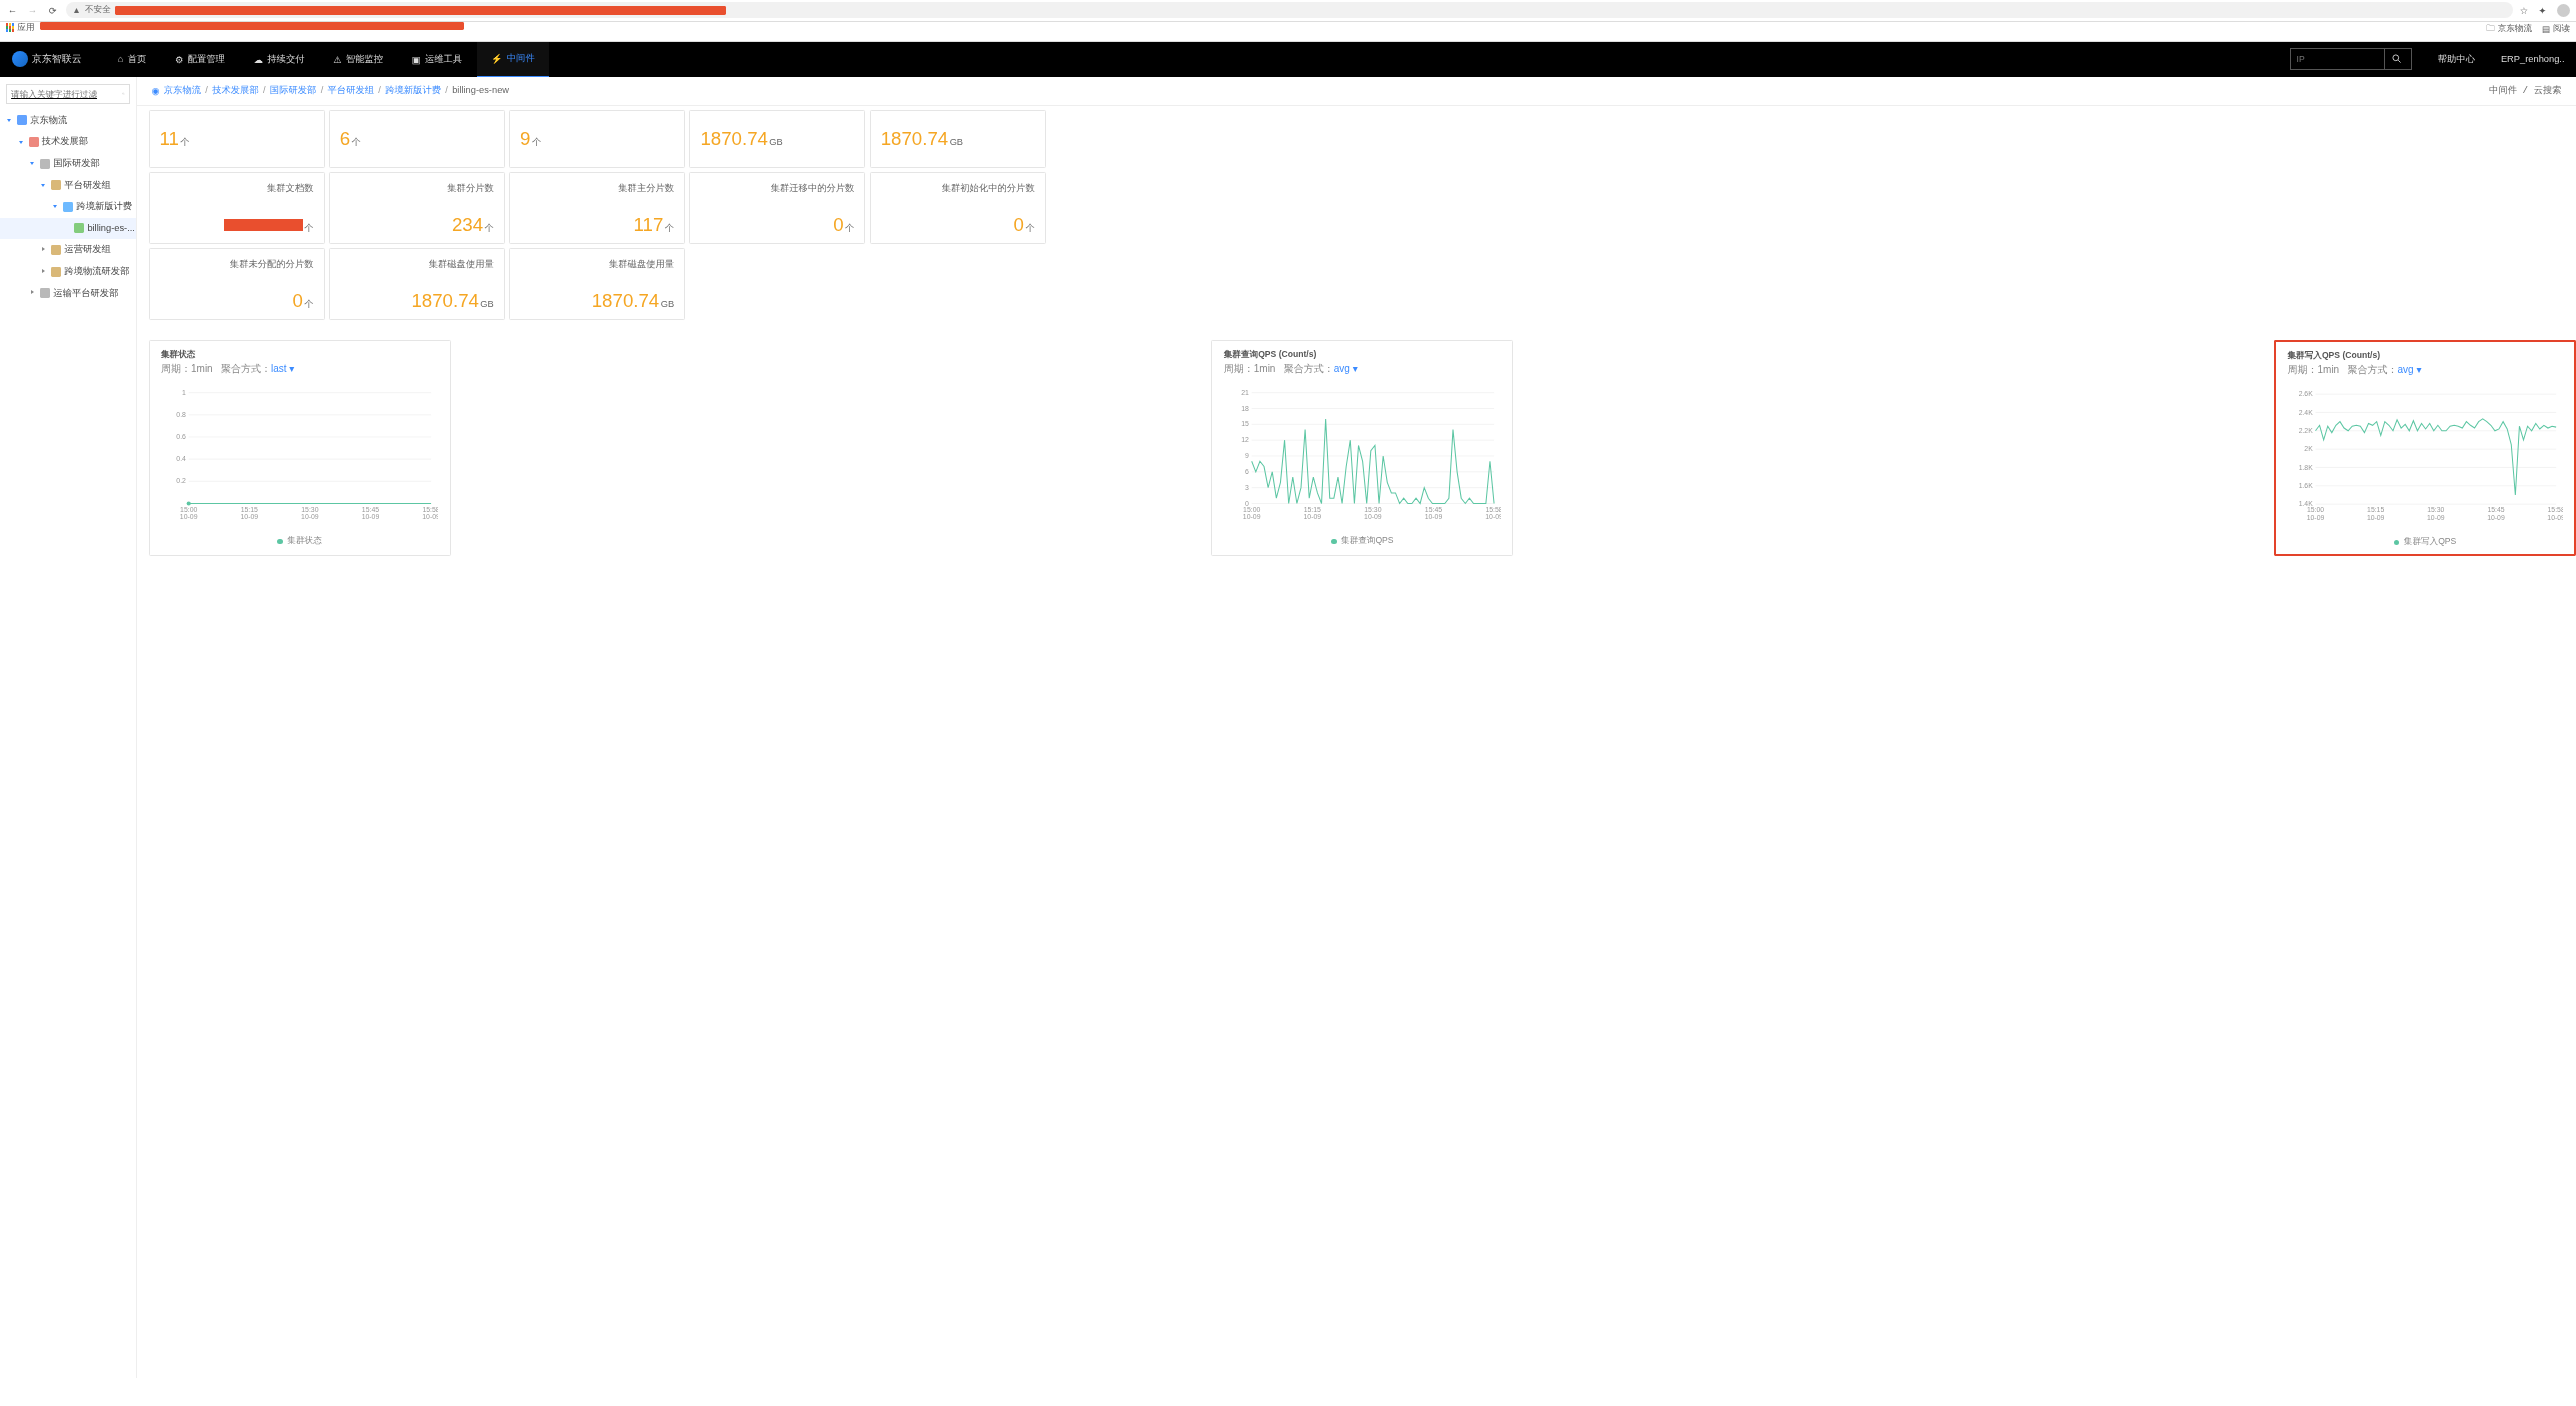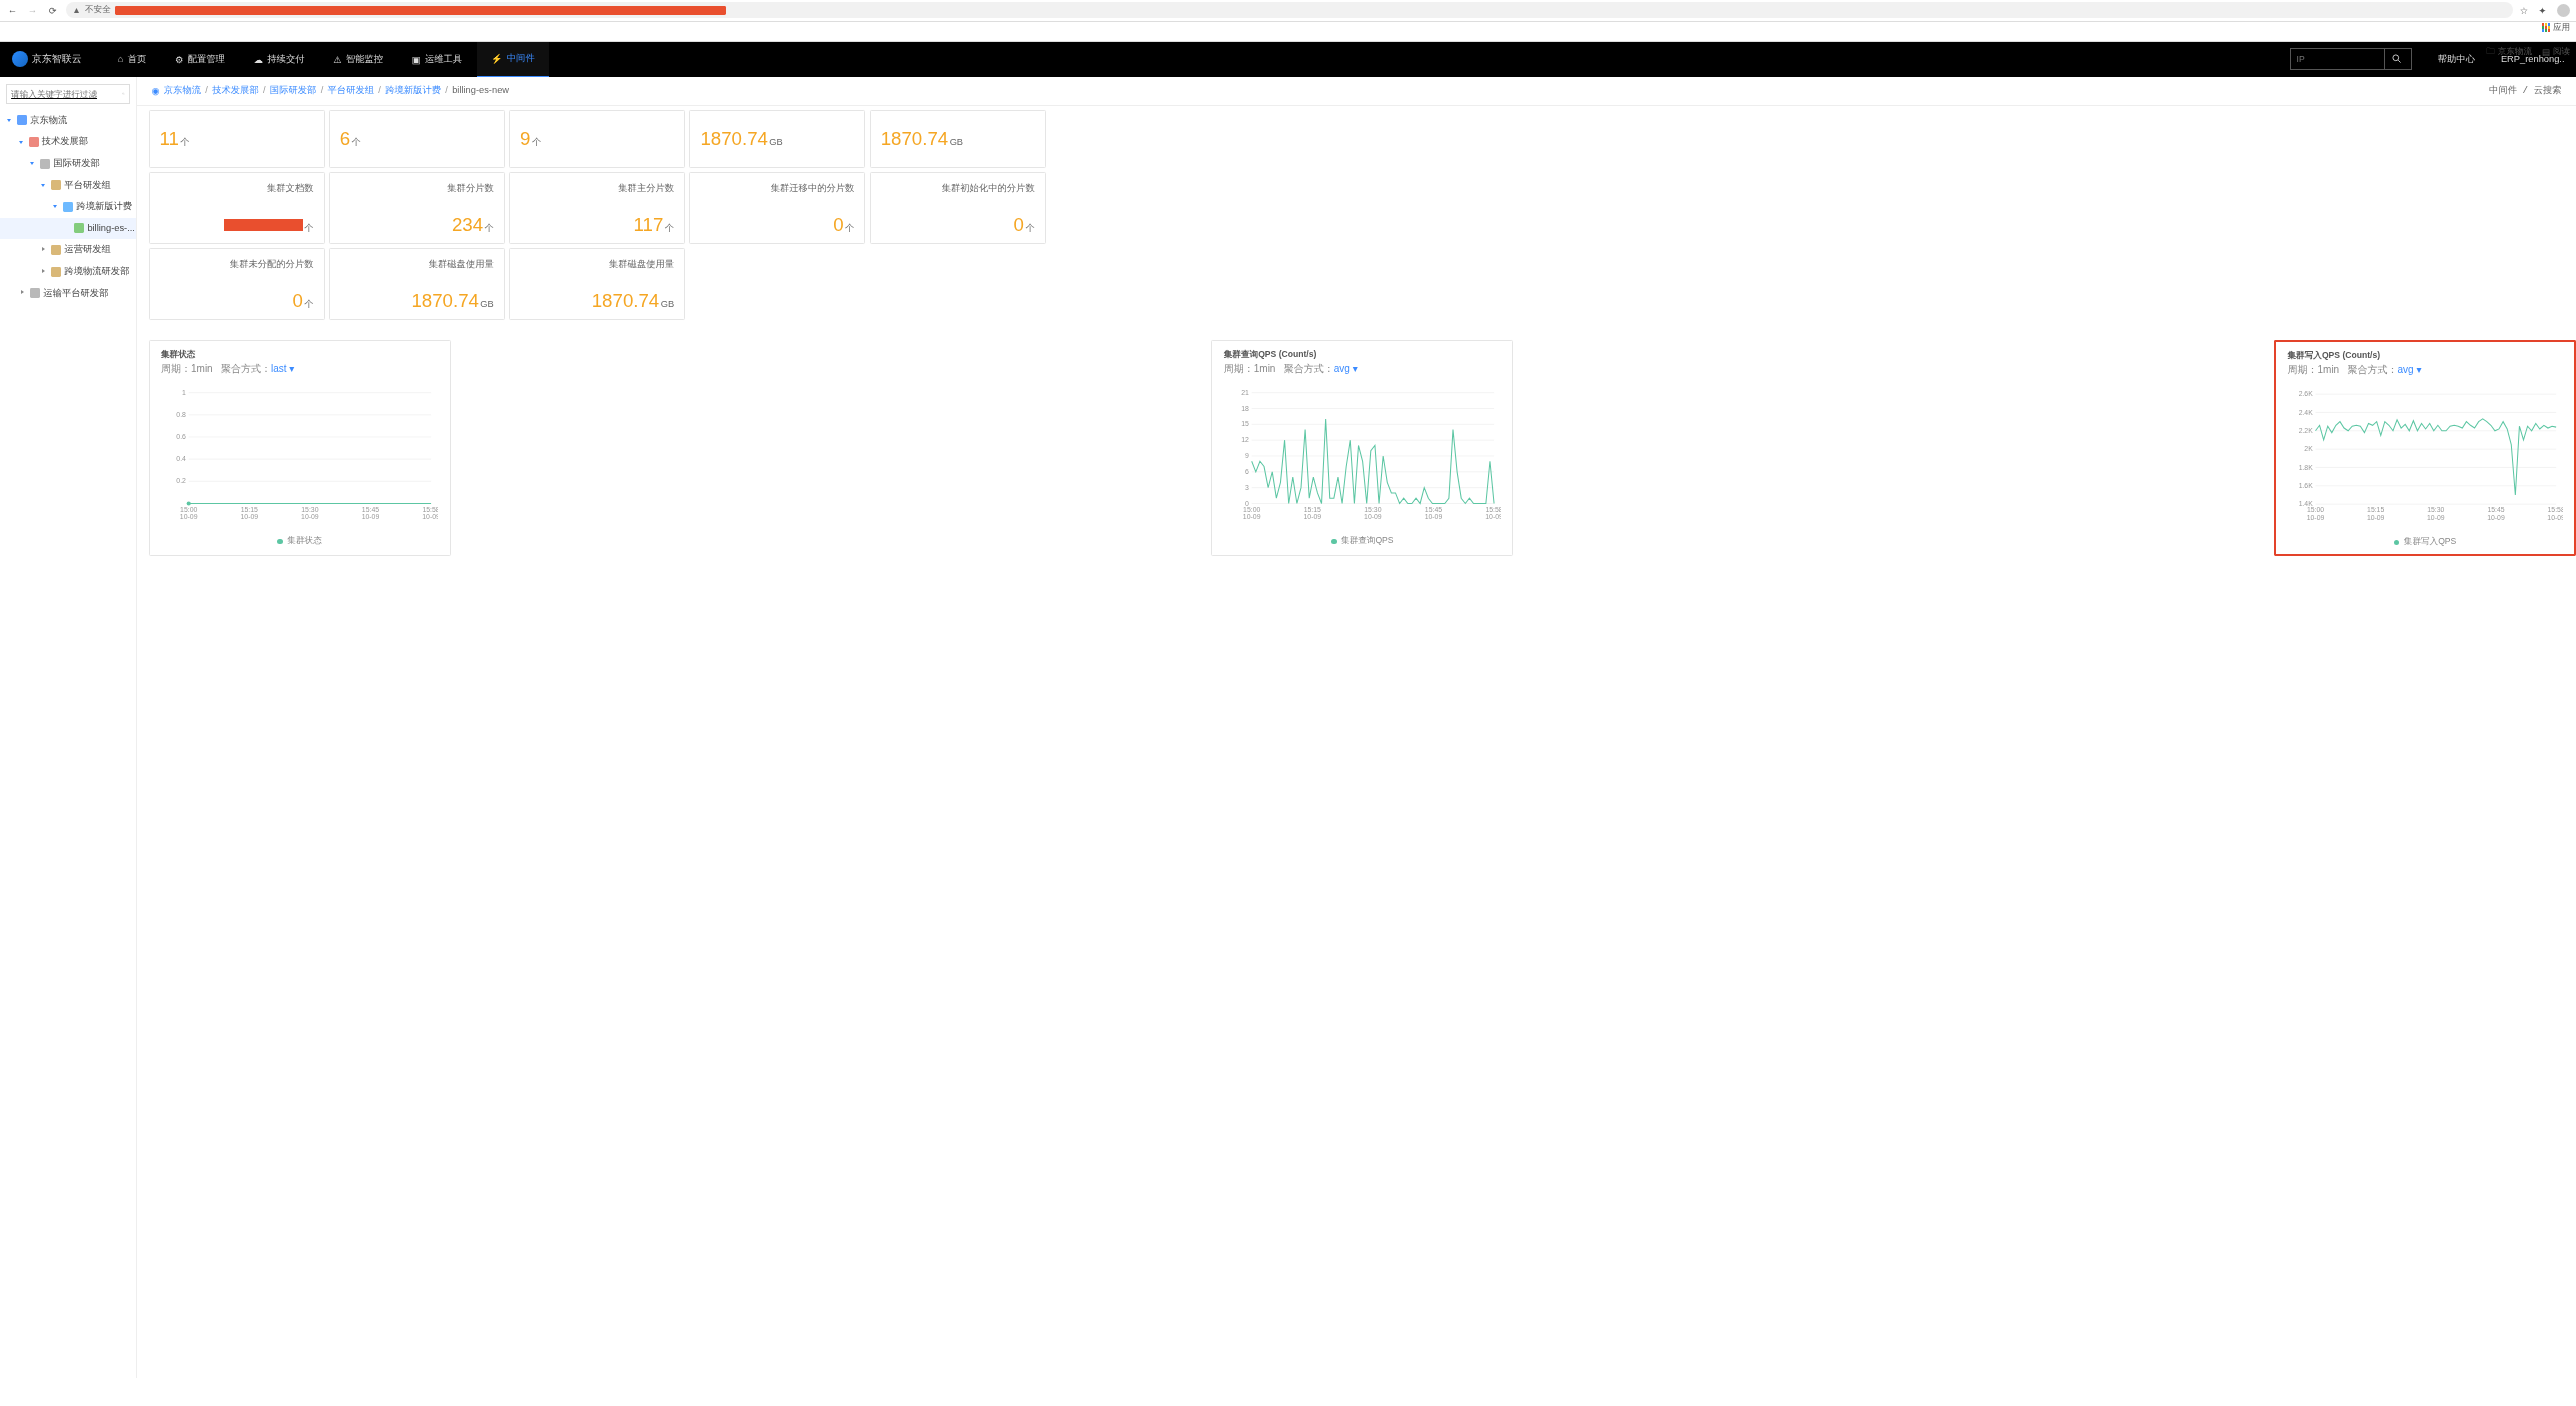--- a/index.html
+++ b/index.html
@@ -2,21 +2,21 @@
 <html style="font-size:11.5px"><head>
 <meta charset="utf-8">
 <style>
 * { box-sizing: border-box; margin: 0; padding: 0; }
 body { font-family: -apple-system, "PingFang SC", "Microsoft YaHei", sans-serif; font-size: 9.3px; color: #333; background: #fff; overflow-x: hidden; }
 .browser-bar { height: 21.6px; display: flex; align-items: center; padding: 0 5.8px; border-bottom: 0.7px solid #ddd; gap: 7.2px; }
 .nav-btn { width: 13px; height: 13px; display: flex; align-items: center; justify-content: center; color: #555; }
 .url-bar { flex: 1; height: 16px; background: #f1f1f1; border-radius: 8px; display: flex; align-items: center; padding: 0 5.8px; color: #666; font-size: 8.6px; gap: 4.3px; }
 .url-red { height: 8.6px; background: #e94f2e; flex: 1; max-width: 611px; border-radius: 1.4px; }
 .tb-icon { width: 11.5px; height: 11.5px; color: #555; }
-.bookmarks-bar { height: 20px; display: flex; align-items: flex-end; padding: 0 5.8px; border-bottom: 0.7px solid #ddd; gap: 5.8px; font-size: 8.6px; color: #555; flex-direction: column; }
+.bookmarks-bar { height: 20px; display: flex; align-items: flex-start; padding: 0 5.8px; border-bottom: 0.7px solid #ddd; gap: 5.8px; font-size: 8.6px; color: #555; }
 .bk-item { display: flex; align-items: center; gap: 2.9px; }
 .bk-red { height: 8.6px; background: #e94f2e; border-radius: 1.4px; }
 .bk-right { margin-left: auto; display: flex; gap: 10px; }
 .top-nav { height: 35px; background: #000000; display: flex; align-items: center; color: #ddd; padding: 0 11.5px; }
 .logo { display: flex; align-items: center; gap: 4.3px; font-size: 10px; font-weight: 500; margin-right: 21.6px; }
 .logo-icon { width: 16px; height: 16px; border-radius: 50%; background: linear-gradient(135deg,#2b8cff,#1565c0); position: relative; }
 .nav-item { display: flex; align-items: center; gap: 4.3px; padding: 0 14.4px; height: 35px; font-size: 9.3px; color: #ddd; cursor: pointer; }
 .nav-item.active { background: #0f0f0f; color: #3b8bff; border-bottom: 1.4px solid #3b8bff; }
 .nav-right { margin-left: auto; display: flex; align-items: center; gap: 26px; }
 .ip-search { display: flex; align-items: center; border: 0.7px solid #555; height: 21.6px; width: 122px; }
@@ -194,21 +194,21 @@
         <div class="tree-item" style="padding-left: 40px;">
           <span class="caret closed"></span>
           <span class="ticon" style="background:#d0a656;border-radius:1.4px;opacity:.8"></span>
           <span>运营研发组</span>
         </div>
         <div class="tree-item" style="padding-left: 40px;">
           <span class="caret closed"></span>
           <span class="ticon" style="background:#d0a656;border-radius:1.4px;opacity:.8"></span>
           <span>跨境物流研发部</span>
         </div>
-        <div class="tree-item" style="padding-left: 19px; text-align: center;">
+        <div class="tree-item" style="padding-left: 29px; text-align: center;">
           <span class="caret closed"></span>
           <span class="ticon" style="background:#a8a8a8;border-radius:1.4px;opacity:.8"></span>
           <span>运输平台研发部</span>
         </div>
       </div>
   </div>
 
   <div class="content">
     <div class="breadcrumb-bar" style="margin-left:-11.5px;padding-left:14.4px">
       <span style="color:#3b8bff;margin-right:4.3px">◉</span>

